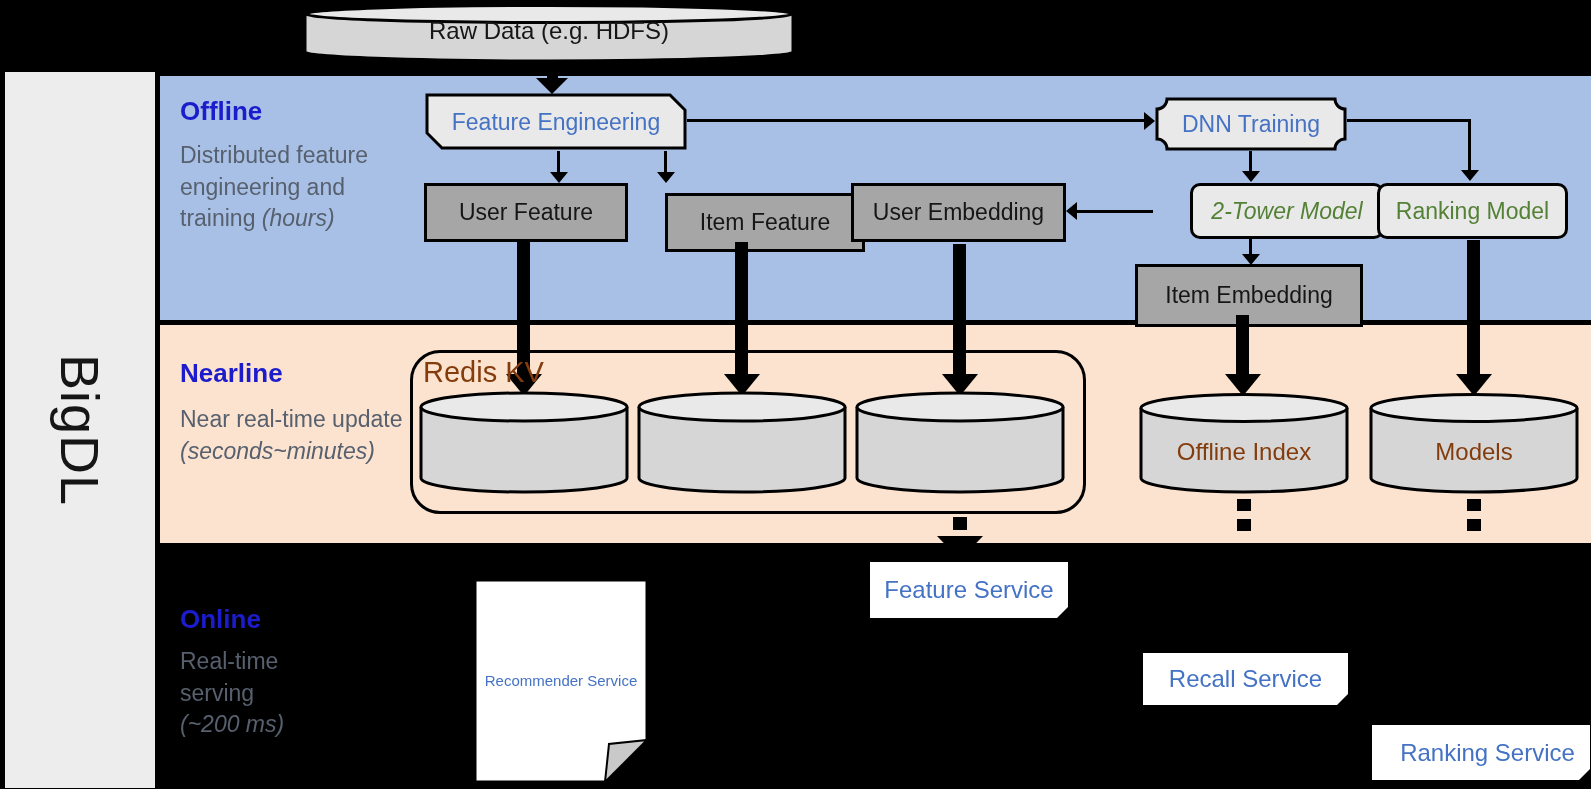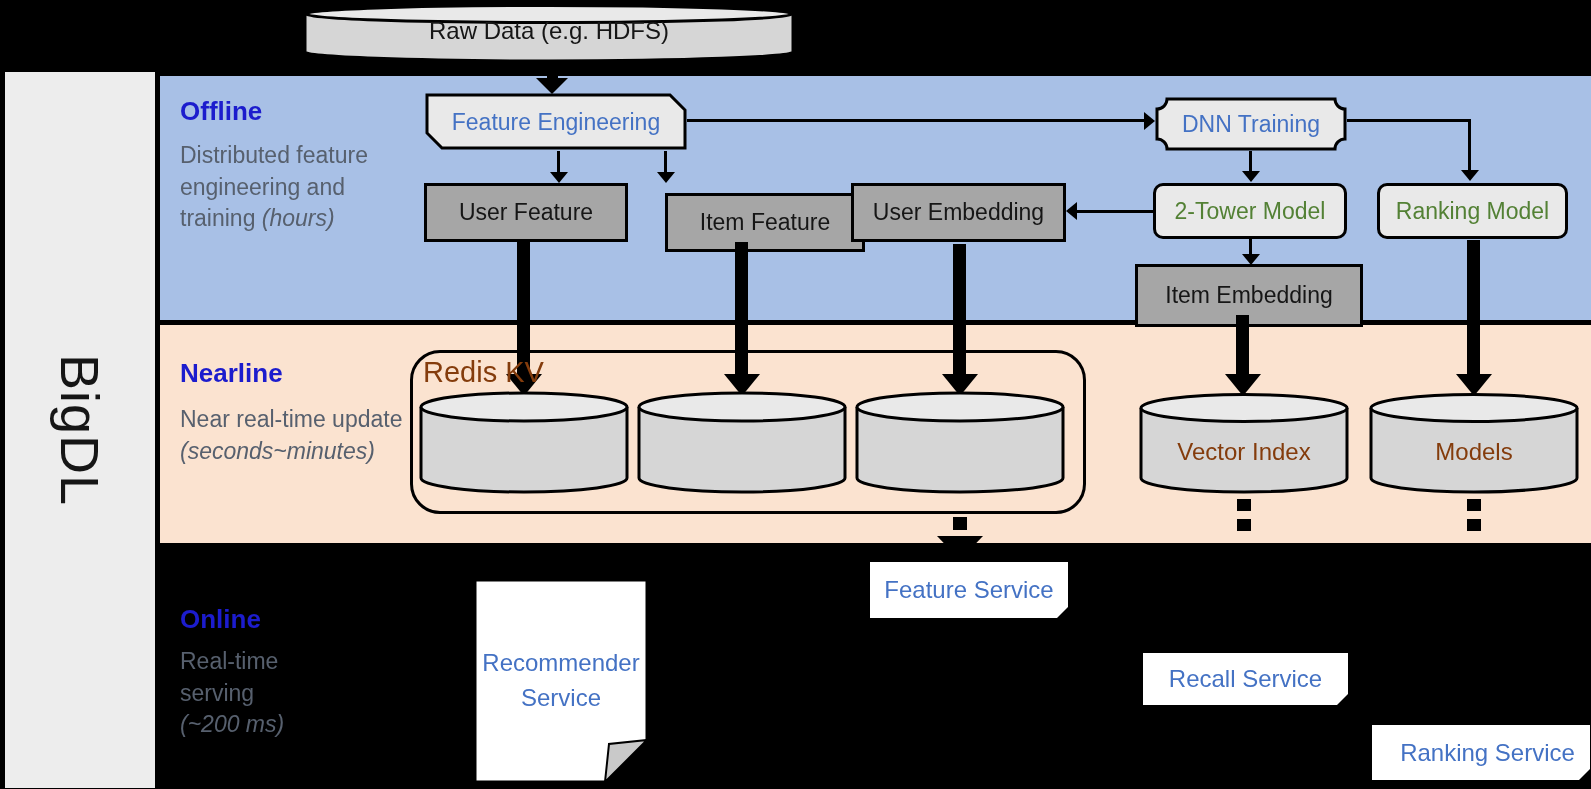--- a/index.html
+++ b/index.html
@@ -31,21 +31,21 @@
   .brown-t{color:var(--brown-text,#843c0c);}
   .black-t{color:#161616;}
 
   
   .gbox{background:var(--gray-box,#a6a6a6);border:3px solid #000;box-sizing:border-box;}
   .rbox{background:var(--light-box,#e9e9e9);border:3px solid #000;border-radius:10px;box-sizing:border-box;}
   .b-userfeature{left:424px;top:183px;width:204px;height:59px;}
   .b-itemfeature{left:637px;top:193px;width:200px;height:59px;margin-left:28px;}
   .b-userembedding{left:851px;top:183px;width:215px;height:59px;}
   .b-itemembedding{left:1135px;top:264px;width:228px;height:63px;}
-  .b-twotower{left:1153px;top:183px;width:194px;height:56px;}
+  .b-twotower{left:1190px;top:183px;width:194px;height:56px;font-style:italic;}
   .b-rankingmodel{left:1377px;top:183px;width:191px;height:56px;}
 
   
   .fe-pos{left:425px;top:93px;width:262px;height:58px;}
   .dnn-pos{left:1155px;top:97px;width:192px;height:54px;}
   .rawcyl-pos{left:302px;top:3px;width:494px;height:60px;}
   .rawlbl-pos{left:302px;top:8px;width:494px;height:46px;}
 
   
   .redis-box{left:410px;top:350px;width:676px;height:164px;border:3px solid #000;border-radius:30px;box-sizing:border-box;}
@@ -67,21 +67,21 @@
   .dash{background:#000;}
 
   
   .svc{background:#fff;display:flex;align-items:center;justify-content:center;font-size:24px;}
   .svc .fold{position:absolute;right:-2px;bottom:-2px;width:15px;height:15px;background:#000;
              clip-path:polygon(100% 0,0 100%,100% 100%);}
   .svc-feature{left:870px;top:562px;width:198px;height:56px;}
   .svc-recall{left:1143px;top:653px;width:205px;height:52px;}
   .svc-ranking{left:1372px;top:725px;width:205px;height:55px;padding-left:13px;}
   .doc-pos{left:473px;top:578px;width:176px;height:206px;}
-  .doc-lbl{line-height:1.45;font-size:24px;}
+  .doc-lbl{line-height:1.45;font-size:15px;}
 </style>
 </head>
 <body>
 
 <div class="stage">
 
   <div class="abs band-offline"></div>
   <div class="abs band-nearline"></div>
 
   <div class="abs sidebar">
@@ -171,21 +171,21 @@
   </svg>
   <svg class="abs cyl3" width="212" height="105" viewBox="0 0 212 105">
     <path d="M3,17 V88 a103,14 0 0 0 206,0 V17" fill="#d6d6d6" stroke="#000" stroke-width="3"></path>
     <ellipse cx="106" cy="17" rx="103" ry="14" fill="#e9e9e9" stroke="#000" stroke-width="3"></ellipse>
   </svg>
 
   <svg class="abs" style="left:1138px;top:392px;" width="212" height="103" viewBox="0 0 212 103">
     <path d="M3,16 V86 a103,14 0 0 0 206,0 V16" fill="#d6d6d6" stroke="#000" stroke-width="3"></path>
     <ellipse cx="106" cy="16" rx="103" ry="13.5" fill="#e9e9e9" stroke="#000" stroke-width="3"></ellipse>
   </svg>
-  <div class="abs lbl vi-pos brown-t cyl-lbl">Vector Index</div>
+  <div class="abs lbl vi-pos brown-t cyl-lbl">Offline Index</div>
   <svg class="abs" style="left:1368px;top:392px;" width="212" height="103" viewBox="0 0 212 103">
     <path d="M3,16 V86 a103,14 0 0 0 206,0 V16" fill="#d6d6d6" stroke="#000" stroke-width="3"></path>
     <ellipse cx="106" cy="16" rx="103" ry="13.5" fill="#e9e9e9" stroke="#000" stroke-width="3"></ellipse>
   </svg>
   <div class="abs lbl models-pos brown-t cyl-lbl">Models</div>
 
   <div class="abs dash" style="left:953px;top:517px;width:14px;height:13px;"></div>
   <div class="abs" style="left:937px;top:536px;width:0;height:0;border-left:23px solid transparent;border-right:23px solid transparent;border-top:24px solid #000;"></div>
   <div class="abs dash" style="left:1237px;top:499px;width:14px;height:12px;"></div>
   <div class="abs dash" style="left:1237px;top:519px;width:14px;height:12px;"></div>

